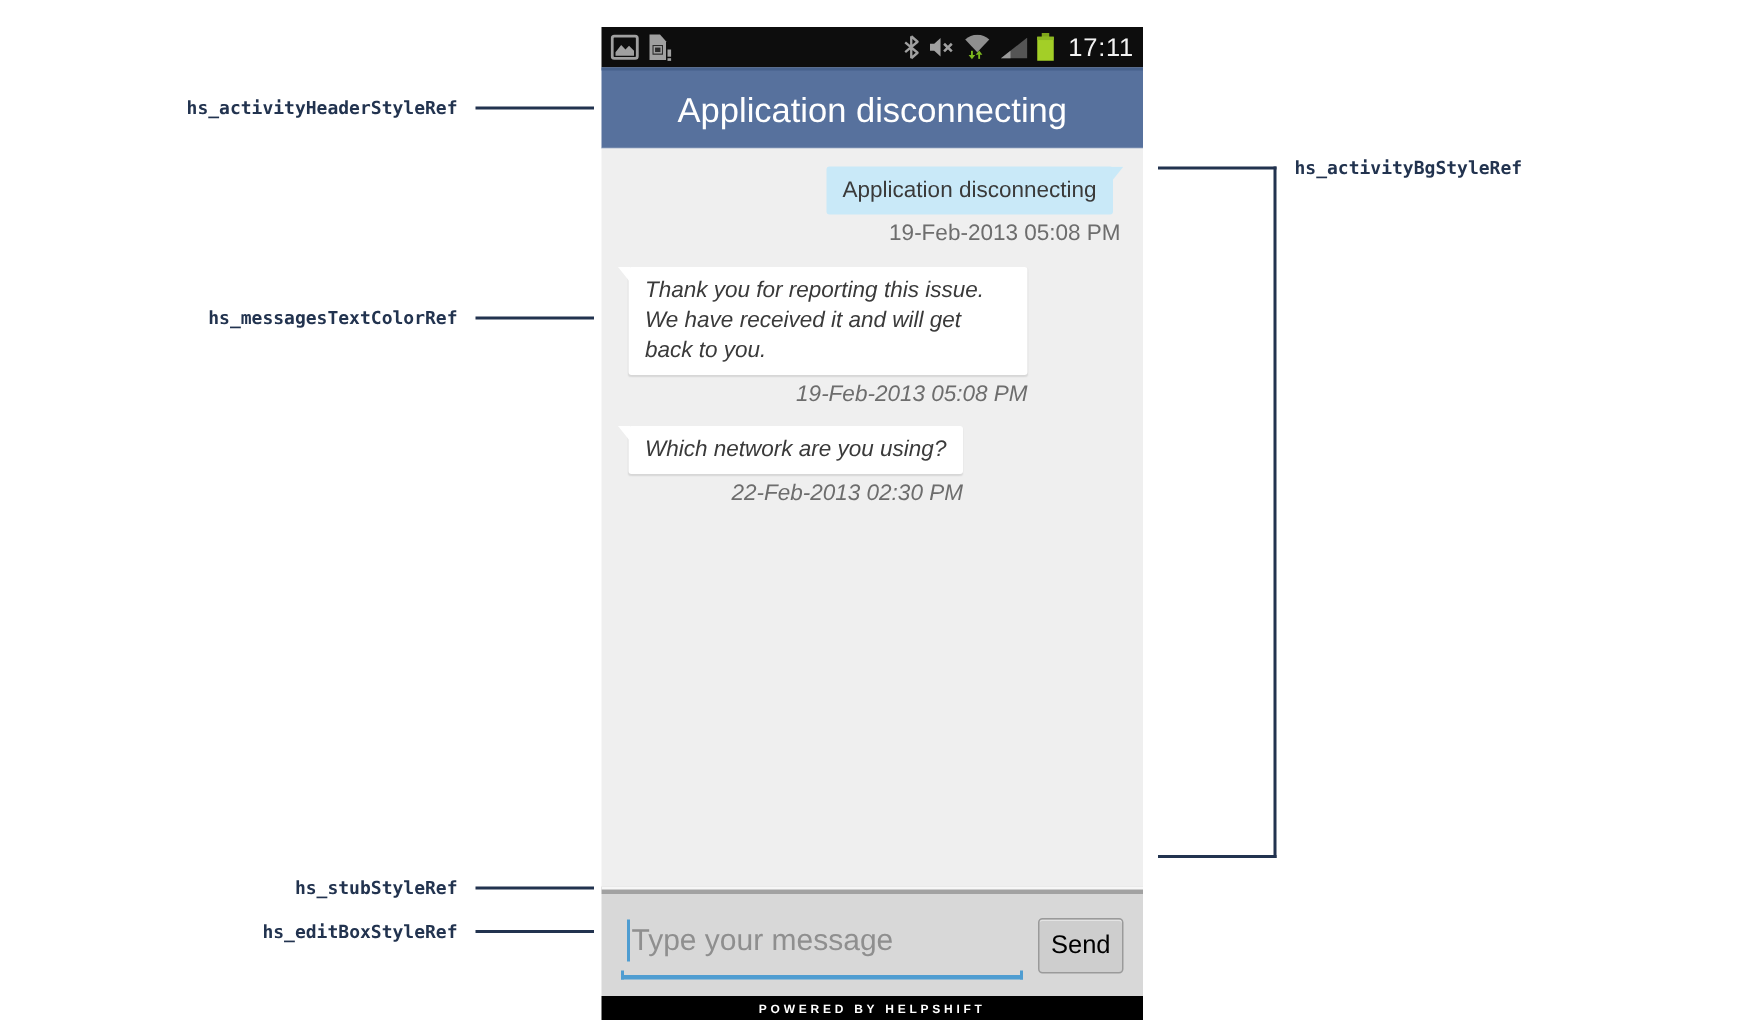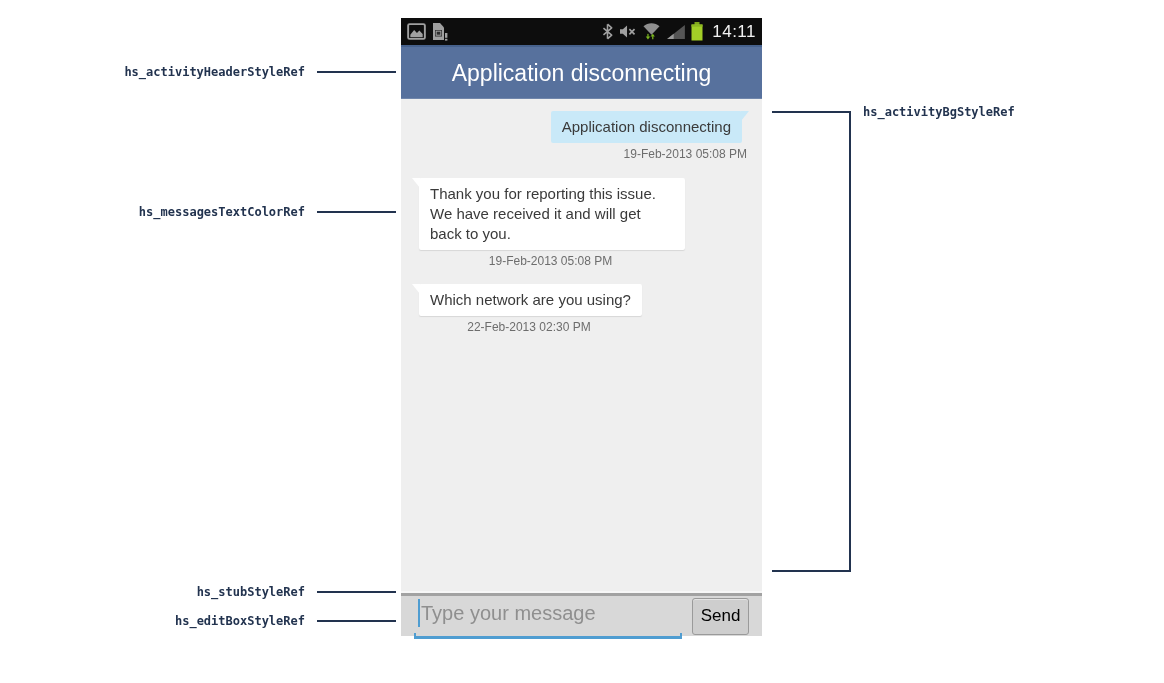--- a/index.html
+++ b/index.html
@@ -30,44 +30,44 @@
     height:54px; background:#57719d; border-top:2px solid #46618c;
     box-shadow:inset 0 -1px 0 rgba(255,255,255,0.15);
     display:flex; align-items:center; justify-content:center;
   }
   .app-header span { color:#ffffff; font-size:23px; }
 
   .chat { position:relative; height:492px; background:#efefef; overflow:hidden; }
 
   .msg-group { position:absolute; display:flex; flex-direction:column; }
   .msg-group.out { align-items:flex-end; }
-  .msg-group.in  { align-items:center; }
+  .msg-group.in  { align-items:flex-end;font-style:italic; }
   .bubble {
     position:relative; font-size:15px; line-height:20px; color:#3a3a3a;
     padding:6px 11px; border-radius:2px;
   }
   .bubble.out { background:#c9e9f8; }
   .bubble.in  { background:#ffffff; box-shadow:0 1px 1px rgba(0,0,0,0.10); }
   .bubble.out::after {
     content:""; position:absolute; top:0; right:-7px; width:8px; height:10px;
     background:#c9e9f8; clip-path:polygon(0 0,100% 0,0 100%);
   }
   .bubble.in::after {
     content:""; position:absolute; top:0; left:-7px; width:8px; height:10px;
     background:#ffffff; clip-path:polygon(0 0,100% 0,100% 100%);
   }
   .bubble.wide { width:266px; }
-  .ts { font-size:12px; color:#6d6d6d; margin-top:4px; white-space:nowrap; }
+  .ts { font-size:15px; color:#6d6d6d; margin-top:4px; white-space:nowrap; }
   .msg-group.out .ts { margin-right:-5px; }
   .msg-group.in  .ts { margin-left:-3px; }
 
   .stub { height:5px; background:#a2a2a2; border-top:2px solid #f7f7f7; }
 
   .composer {
-    height:40px; background:#d8d8d8; display:flex; align-items:center;
+    height:68px; background:#d8d8d8; display:flex; align-items:center;
     gap:10px; padding:0 13px;
   }
   .edit-wrap { position:relative; flex:1; height:44px; margin-top:2px; }
   .edit-wrap input {
     width:100%; height:37px; background:transparent; border:none; outline:none;
     font-family:"Liberation Sans", sans-serif; font-size:20px; color:#444444;
     padding:0 0 0 7px;
   }
   .edit-wrap input::placeholder { color:#8f8f8f; opacity:1; }
   .edit-underline {
@@ -158,21 +158,21 @@
             <polygon points="0,15 7,15 7,9.5" fill="#9b9b9b"></polygon>
           </svg>
         </span>
         <span class="sb-icon">
           <svg viewBox="0 0 12 19" width="12" height="19">
             <rect x="3.5" y="0" width="5" height="3" fill="#7fa61b"></rect>
             <rect x="0.5" y="2.5" width="11" height="16" fill="#a3cf27"></rect>
             <rect x="0.5" y="2.5" width="11" height="2.2" fill="#8db822"></rect>
           </svg>
         </span>
-        <span class="sb-time">14:11</span>
+        <span class="sb-time">17:11</span>
       </div>
     </div>
 
     <div class="app-header">
       <span>Application disconnecting</span>
     </div>
 
     <div class="chat">
 
       <div class="msg-group out" style="top:12px; right:20px;">
@@ -203,15 +203,18 @@
 
     <div class="composer">
       <div class="edit-wrap">
         <input type="text" placeholder="Type your message" style="">
         <span class="edit-cursor"></span>
         <span class="edit-underline"></span>
       </div>
       <button class="send-btn">Send</button>
     </div>
 
+    <div class="phone-footer">
+      <span>POWERED BY HELPSHIFT</span>
+    </div>
 
   </div>
 </div>
 
 </body></html>

